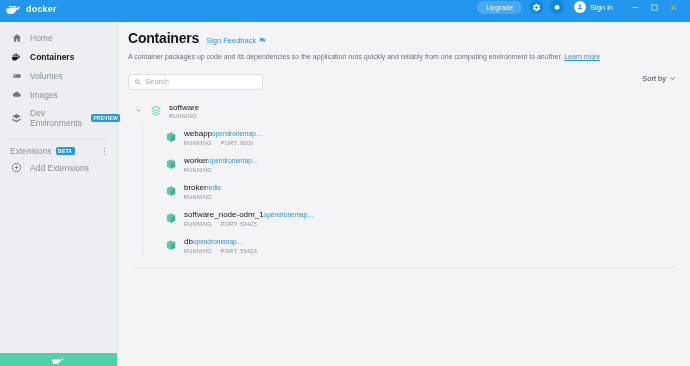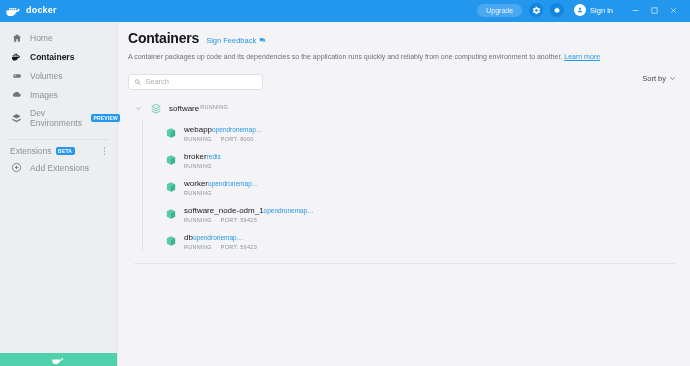--- a/index.html
+++ b/index.html
@@ -7,21 +7,21 @@
     width: 690px; height: 366px;
     font-family: "Liberation Sans", sans-serif;
     background: #f4f4f6;
     overflow: hidden;
   }
   .app { position: relative; width: 690px; height: 366px; display: flex; flex-direction: column; }
 
   
   .titlebar {
     height: 22px; background: #2396ed; flex: 0 0 22px;
-    display: flex; align-items: center; padding: 0 0 2px 6px;
+    display: flex; align-items: flex-end; padding: 0 0 8px 6px;
     position: relative;
   }
   .brand { display: flex; align-items: center; gap: 4px; }
   .brand-logo { width: 16px; height: 11px; display: block; }
   .brand-text { color: #ffffff; font-size: 9px; letter-spacing: .2px; font-weight: 600; }
 
   .tb-right { margin-left: auto; display: flex; align-items: center; gap: 7px; padding-right: 4px; }
   .upgrade-btn {
     background: #4aa8f0; color: #eaf4fe; border: 0; border-radius: 9px;
     font-size: 7px; padding: 3px 9px; font-family: inherit; cursor: pointer; line-height: 1;
@@ -103,21 +103,21 @@
   .sortby {
     margin-left: auto; display: flex; align-items: center; gap: 3px;
     font-size: 7.5px; color: #44484d; cursor: pointer;
   }
 
   
   .list { margin-top: 10px; }
   .group-row { display: flex; align-items: center; gap: 6px; padding: 3px 0 3px 6px; cursor: pointer; }
   .chev { width: 9px; display: flex; align-items: center; justify-content: center; cursor: pointer; }
   .grp-icon { width: 14px; display: flex; align-items: center; justify-content: center; }
-  .grp-txt { display: flex; flex-direction: row; gap: 1px; }
+  .grp-txt { display: flex; flex-direction: column; gap: 1px; }
   .grp-name { font-size: 8px; color: #13161a; }
   .grp-state { font-size: 5.5px; color: #8b9299; letter-spacing: .3px; }
 
   .child-wrap { position: relative; padding-left: 14px; margin-top: 2px; }
   .child-wrap::before {
     content: ""; position: absolute; left: 14px; top: 0; bottom: 4px; width: 1px; background: #e0e2e6;
   }
   .c-row { display: flex; align-items: center; gap: 7px; padding: 5px 0 5px 22px; cursor: pointer; }
   .c-icon { width: 13px; height: 13px; display: flex; align-items: center; justify-content: center; flex: 0 0 13px; }
   .c-main { display: flex; flex-direction: column; gap: 2px; min-width: 0; }
@@ -348,41 +348,41 @@
 
           <div class="c-row">
             <span class="c-icon">
               <svg width="12" height="12" viewBox="0 0 24 24">
                   <path fill="#5bc9a8" d="M12 2.6l8.2 4.1v10.6L12 21.4 3.8 17.3V6.7z"></path>
                   <path fill="#39b391" d="M12 11.2v10.2l8.2-4.1V6.7z"></path>
                 </svg>
             </span>
             <span class="c-main">
               <span class="c-top">
-                <span class="c-name">broker</span>
-                <span class="c-image">redis</span>
+                <span class="c-name">worker</span>
+                <span class="c-image">opendronemap…</span>
               </span>
               <span class="c-meta">
                 <span class="c-state">RUNNING</span>
                 <span class="c-port"></span>
               </span>
             </span>
           </div>
 
           <div class="c-row">
             <span class="c-icon">
               <svg width="12" height="12" viewBox="0 0 24 24">
                   <path fill="#5bc9a8" d="M12 2.6l8.2 4.1v10.6L12 21.4 3.8 17.3V6.7z"></path>
                   <path fill="#39b391" d="M12 11.2v10.2l8.2-4.1V6.7z"></path>
                 </svg>
             </span>
             <span class="c-main">
               <span class="c-top">
-                <span class="c-name">worker</span>
-                <span class="c-image">opendronemap…</span>
+                <span class="c-name">broker</span>
+                <span class="c-image">redis</span>
               </span>
               <span class="c-meta">
                 <span class="c-state">RUNNING</span>
                 <span class="c-port"></span>
               </span>
             </span>
           </div>
 
           <div class="c-row">
             <span class="c-icon">

